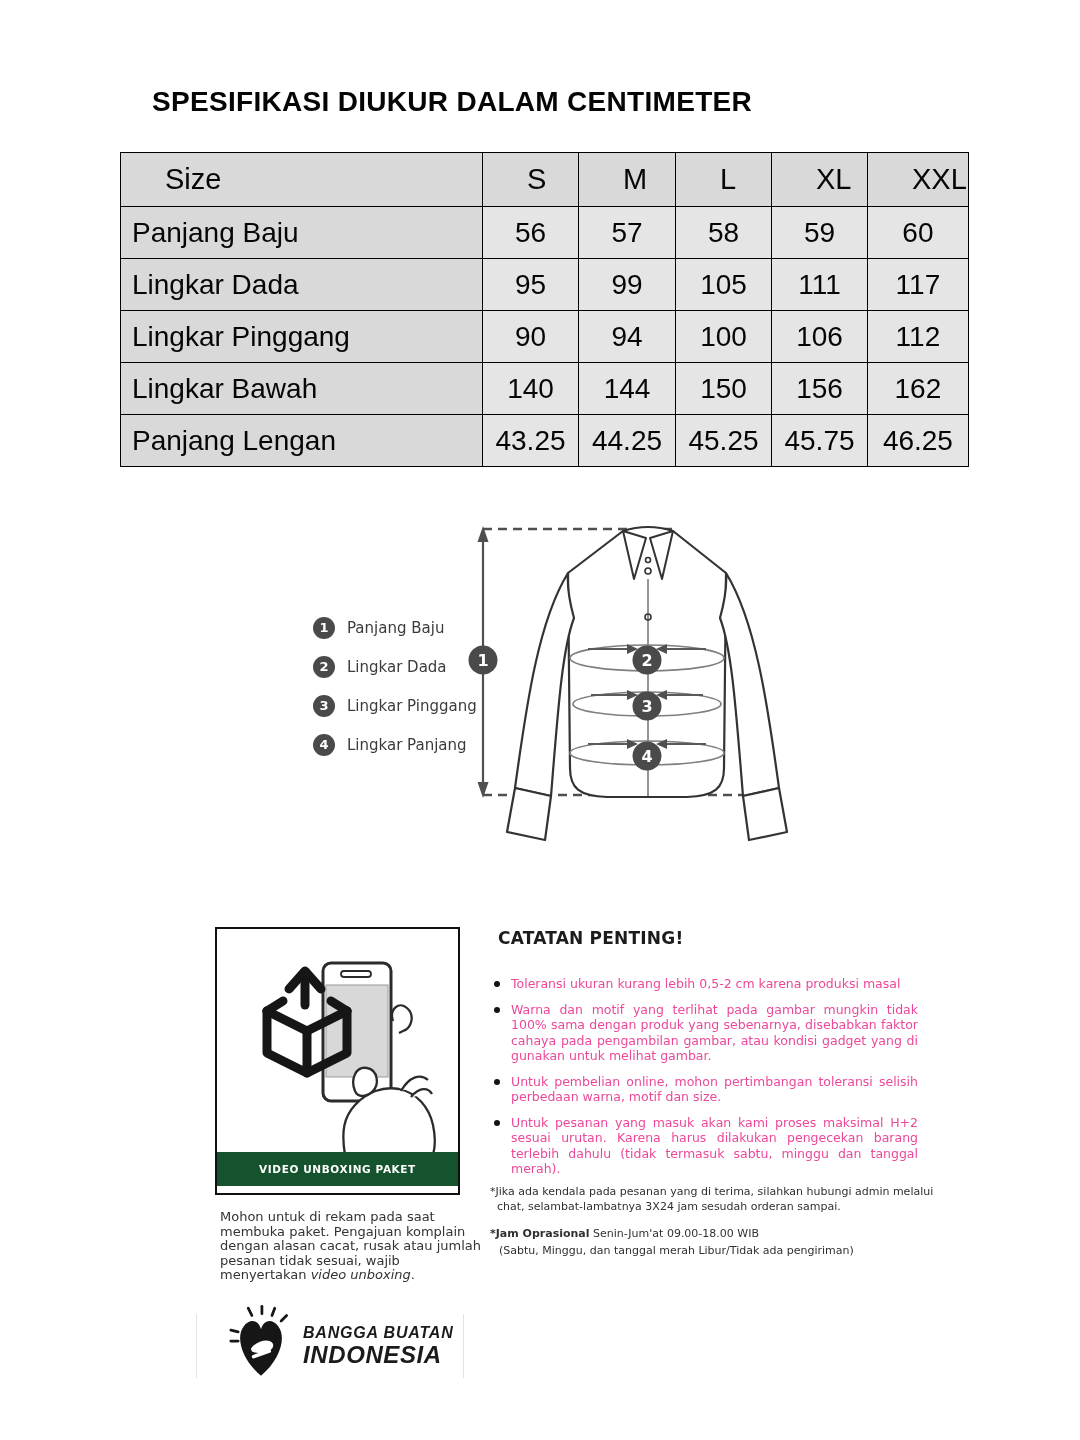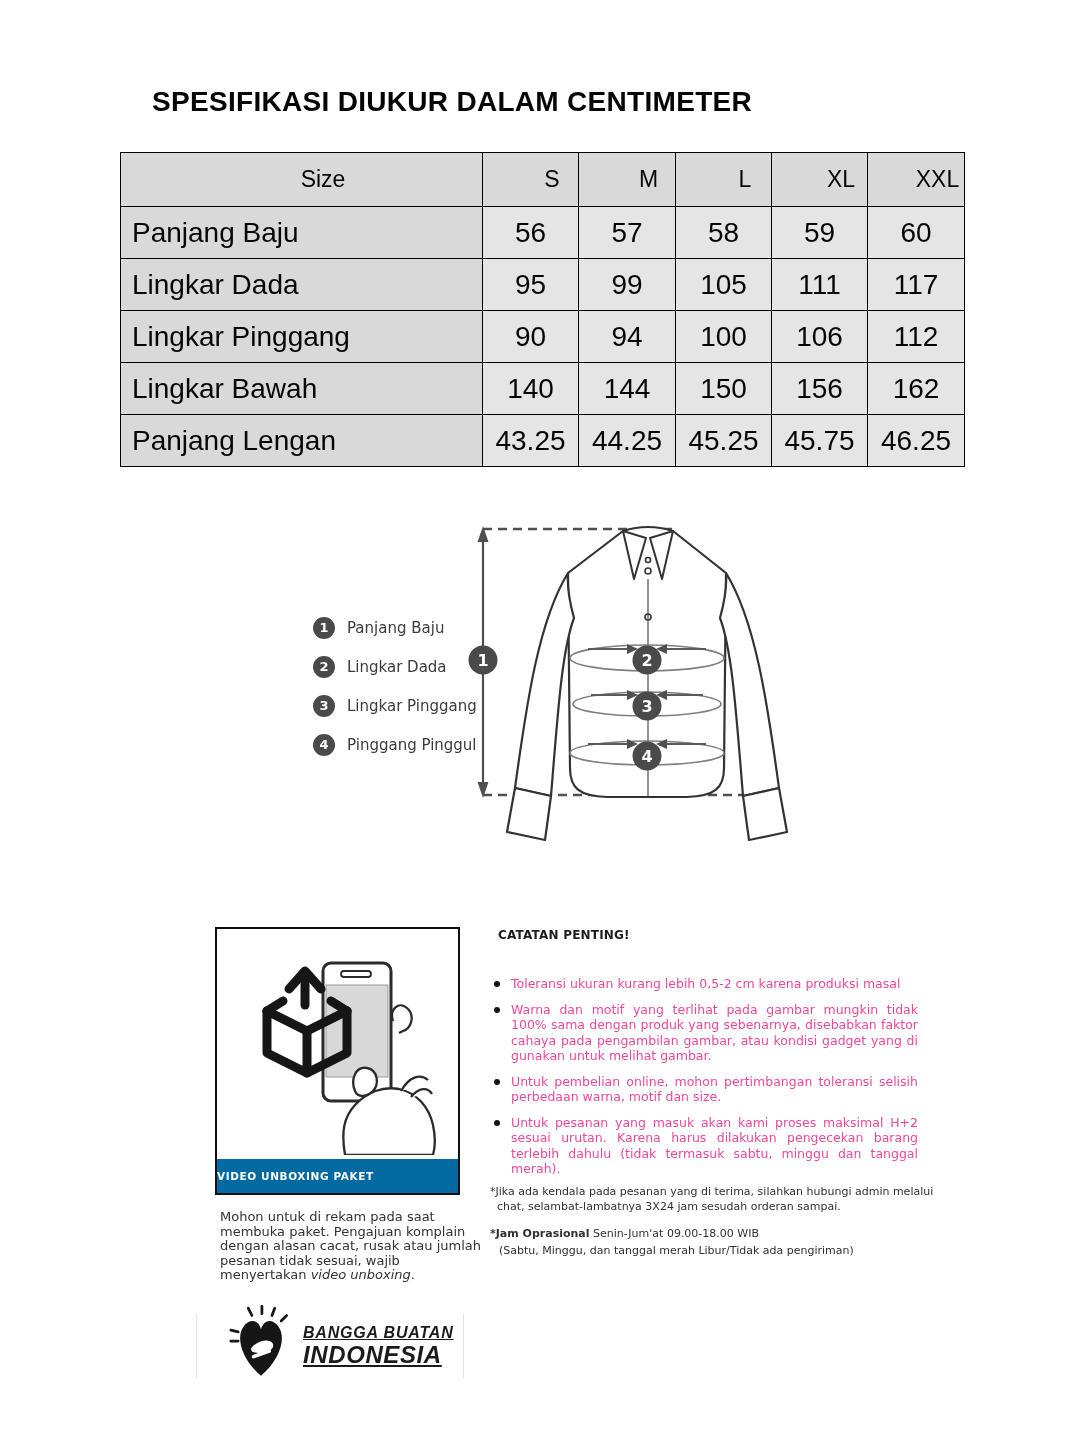--- a/index.html
+++ b/index.html
@@ -7,63 +7,63 @@
         font-family:"Liberation Sans",sans-serif;}
 
   
   .title{position:absolute;left:152px;top:86px;font-size:28px;font-weight:bold;
          color:#050505;letter-spacing:.3px;white-space:nowrap;}
 
   
   table.spec{position:absolute;left:120px;top:152px;border-collapse:collapse;
              table-layout:fixed;color:#060606;}
   table.spec th, table.spec td{border:1px solid #000;overflow:hidden;}
-  table.spec th{background:#d9d9d9;height:51px;font-weight:normal;font-size:23px;text-align:center;padding-left:44px;}
+  table.spec th{background:#d9d9d9;height:51px;font-weight:normal;font-size:29px;text-align:left;padding-left:44px;}
   table.spec td{height:49px;font-size:28px;}
   table.spec td.lbl{background:#d9d9d9;text-align:left;padding-left:11px;}
   table.spec td.val{background:#e5e5e5;text-align:center;}
 
   
   .diagram{position:absolute;left:0;top:500px;width:1080px;height:380px;}
   .legend{position:absolute;left:313px;top:117px;}
   .legend-item{display:flex;align-items:center;height:22px;margin-bottom:17px;}
   .lnum{width:22px;height:22px;border-radius:50%;background:#4a4a4a;color:#fff;
         font-size:13px;font-weight:bold;text-align:center;line-height:22px;
         font-family:"DejaVu Sans",sans-serif;flex:0 0 22px;}
   .llabel{margin-left:12px;font-family:"DejaVu Sans",sans-serif;font-size:15px;color:#3b3b3b;}
   .shirt-svg{position:absolute;left:455px;top:0;}
 
   
   .unbox{position:absolute;left:215px;top:927px;width:241px;height:264px;
          background:#fff;border:2px solid #101010;}
-  .unbox-caption{position:absolute;left:0;right:0;bottom:0;height:34px;background:#0369a1;
+  .unbox-caption{position:absolute;left:0;right:0;bottom:7px;height:34px;background:#14532d;
                  color:#fff;font-family:"DejaVu Sans",sans-serif;font-size:10.5px;font-weight:bold;
-                 letter-spacing:.6px;line-height:34px;}
+                 letter-spacing:.6px;text-align:center;line-height:34px;}
   .unbox-note{position:absolute;left:216px;top:1206px;width:262px;margin:4px;
               font-family:"DejaVu Sans",sans-serif;font-size:13px;line-height:14.5px;color:#333;}
 
   
   .notes-head{position:absolute;left:498px;top:928px;margin:0;font-family:"DejaVu Sans",sans-serif;
-              font-size:12px;font-weight:bold;color:#1c1c1c;letter-spacing:.2px;}
+              font-size:17px;font-weight:bold;color:#1c1c1c;letter-spacing:.2px;}
   .bullets{position:absolute;left:492px;top:976px;width:426px;margin:0;padding:0;list-style:none;
            font-family:"DejaVu Sans",sans-serif;font-size:12.5px;line-height:15.5px;color:#ec4899;}
   .bullets li{position:relative;padding-left:19px;margin-bottom:10px;text-align:justify;}
   .bullets li::before{content:"";position:absolute;left:2px;top:5px;width:6px;height:6px;
                       border-radius:50%;background:#141414;}
   .footnotes{position:absolute;left:490px;top:1172px;width:470px;
              font-family:"DejaVu Sans",sans-serif;font-size:11px;line-height:15px;color:#303030;}
   .footnotes p{margin:12px 0 6px 0;padding-left:7px;text-indent:-7px;}
   .footnotes p.sub{margin-top:-4px;padding-left:9px;text-indent:0;}
 
   
   .brand{position:absolute;left:196px;top:1314px;width:266px;height:64px;background:#fff;
          border-left:1px solid #e2e2e2;border-right:1px solid #e2e2e2;
          display:flex;align-items:center;}
   .brand-icon{margin-left:32px;transform:translateY(-4px);}
-  .brand-text{margin-left:10px;color:#1b1b1b;font-style:italic;line-height:1.05;text-decoration:underline;}
+  .brand-text{margin-left:10px;color:#1b1b1b;font-style:italic;line-height:1.05;}
   .brand-line1{font-size:16px;font-weight:bold;letter-spacing:.8px;}
   .brand-line2{font-size:24px;font-weight:bold;letter-spacing:.6px;}
 </style>
 </head>
 <body>
 
 <div class="page">
 
   <div class="title">SPESIFIKASI DIUKUR DALAM CENTIMETER</div>
 
@@ -139,21 +139,21 @@
       <div class="legend-item">
         <span class="lnum">2</span>
         <span class="llabel">Lingkar Dada</span>
       </div>
       <div class="legend-item">
         <span class="lnum">3</span>
         <span class="llabel">Lingkar Pinggang</span>
       </div>
       <div class="legend-item">
         <span class="lnum">4</span>
-        <span class="llabel">Pinggang Pinggul</span>
+        <span class="llabel">Lingkar Panjang</span>
       </div>
     </div>
 
     <svg class="shirt-svg" width="345" height="360" viewBox="0 0 345 360">
 
       <line x1="28" y1="29" x2="217" y2="29" stroke="#4f4f4f" stroke-width="2.4" stroke-dasharray="9 6"></line>
       <line x1="28" y1="295" x2="312" y2="295" stroke="#4f4f4f" stroke-width="2.4" stroke-dasharray="9 6"></line>
 
       <line x1="28" y1="38" x2="28" y2="286" stroke="#4f4f4f" stroke-width="2.2"></line>
       <polygon points="28,26 22.5,42 33.5,42" fill="#4f4f4f"></polygon>

